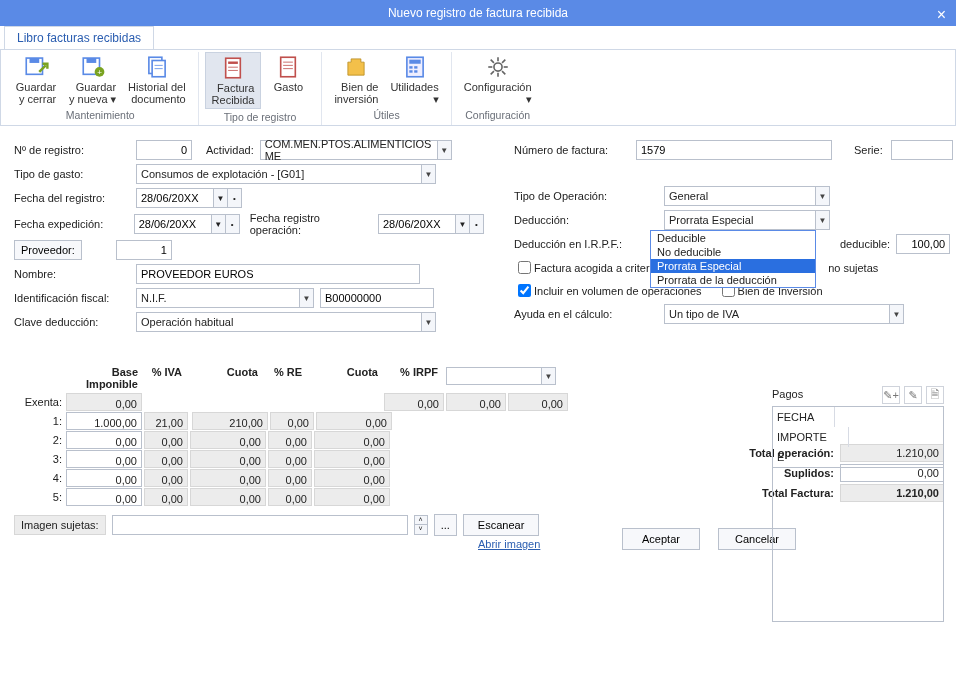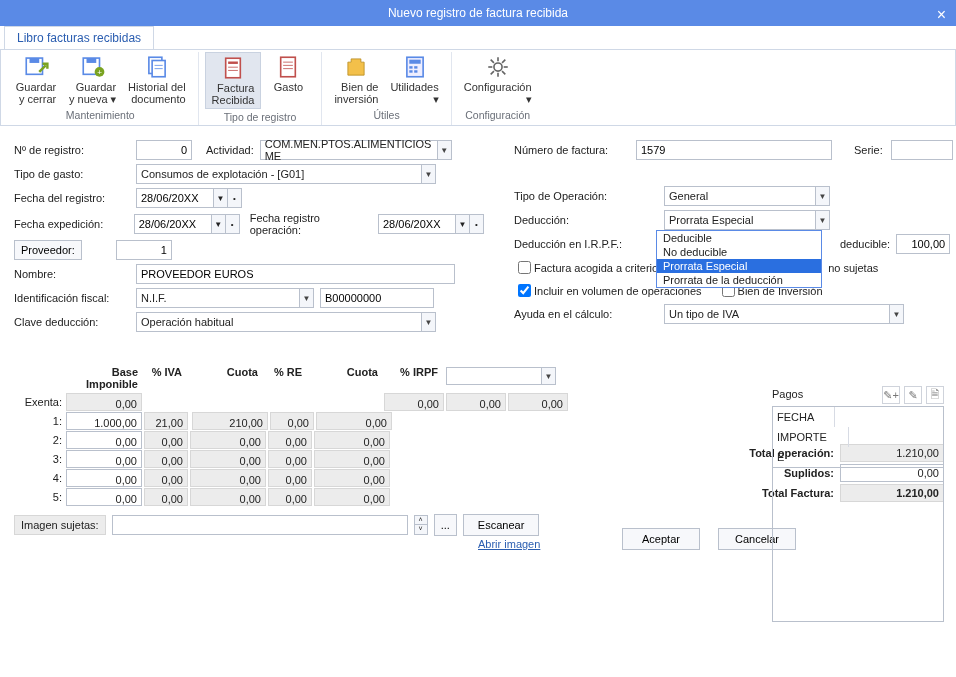--- a/index.html
+++ b/index.html
@@ -226,21 +226,21 @@
             <span class="sbtn">▼</span>
             <span class="sbtn">•</span>
         </div>
       </div>
       <div class="row">
         <button class="btn" style="height:20px;padding:0 6px">Proveedor:</button>
         <input class="ib" style="width: 56px; text-align: right; margin-left: 34px;" value="1">
       </div>
       <div class="row">
         <label class="fld">Nombre:</label>
-        <input class="ib" style="width: 319px;" value="PROVEEDOR EUROS">
+        <input class="ib" style="width: 284px;" value="PROVEEDOR EUROS">
       </div>
       <div class="row">
         <label class="fld">Identificación fiscal:</label>
         <div class="dd" style="width:178px">
           <span>N.I.F.</span>
             <span class="caret">▼</span>
         </div>
         <input class="ib" style="width: 114px; margin-left: 6px;" value="B00000000">
       </div>
       <div class="row">
@@ -266,21 +266,21 @@
           <span>General</span>
             <span class="caret">▼</span>
         </div>
       </div>
       <div class="row" style="position:relative">
         <label class="fld" style="width:150px">Deducción:</label>
         <div class="dd" style="width:166px">
           <span>Prorrata Especial</span>
             <span class="caret">▼</span>
         </div>
-        <div class="ddlist" id="dedlist" style="left:142px;top:20px">
+        <div class="ddlist" id="dedlist" style="left:136px;top:20px">
             <div>Deducible</div>
             <div>No deducible</div>
             <div class="sel">Prorrata Especial</div>
             <div>Prorrata de la deducción</div>
           </div>
       </div>
       <div class="row">
         <label class="fld" style="width:150px">Deducción en I.R.P.F.:</label>
         <span style="width:166px"></span>
         <label style="margin-left:10px">deducible:</label>

